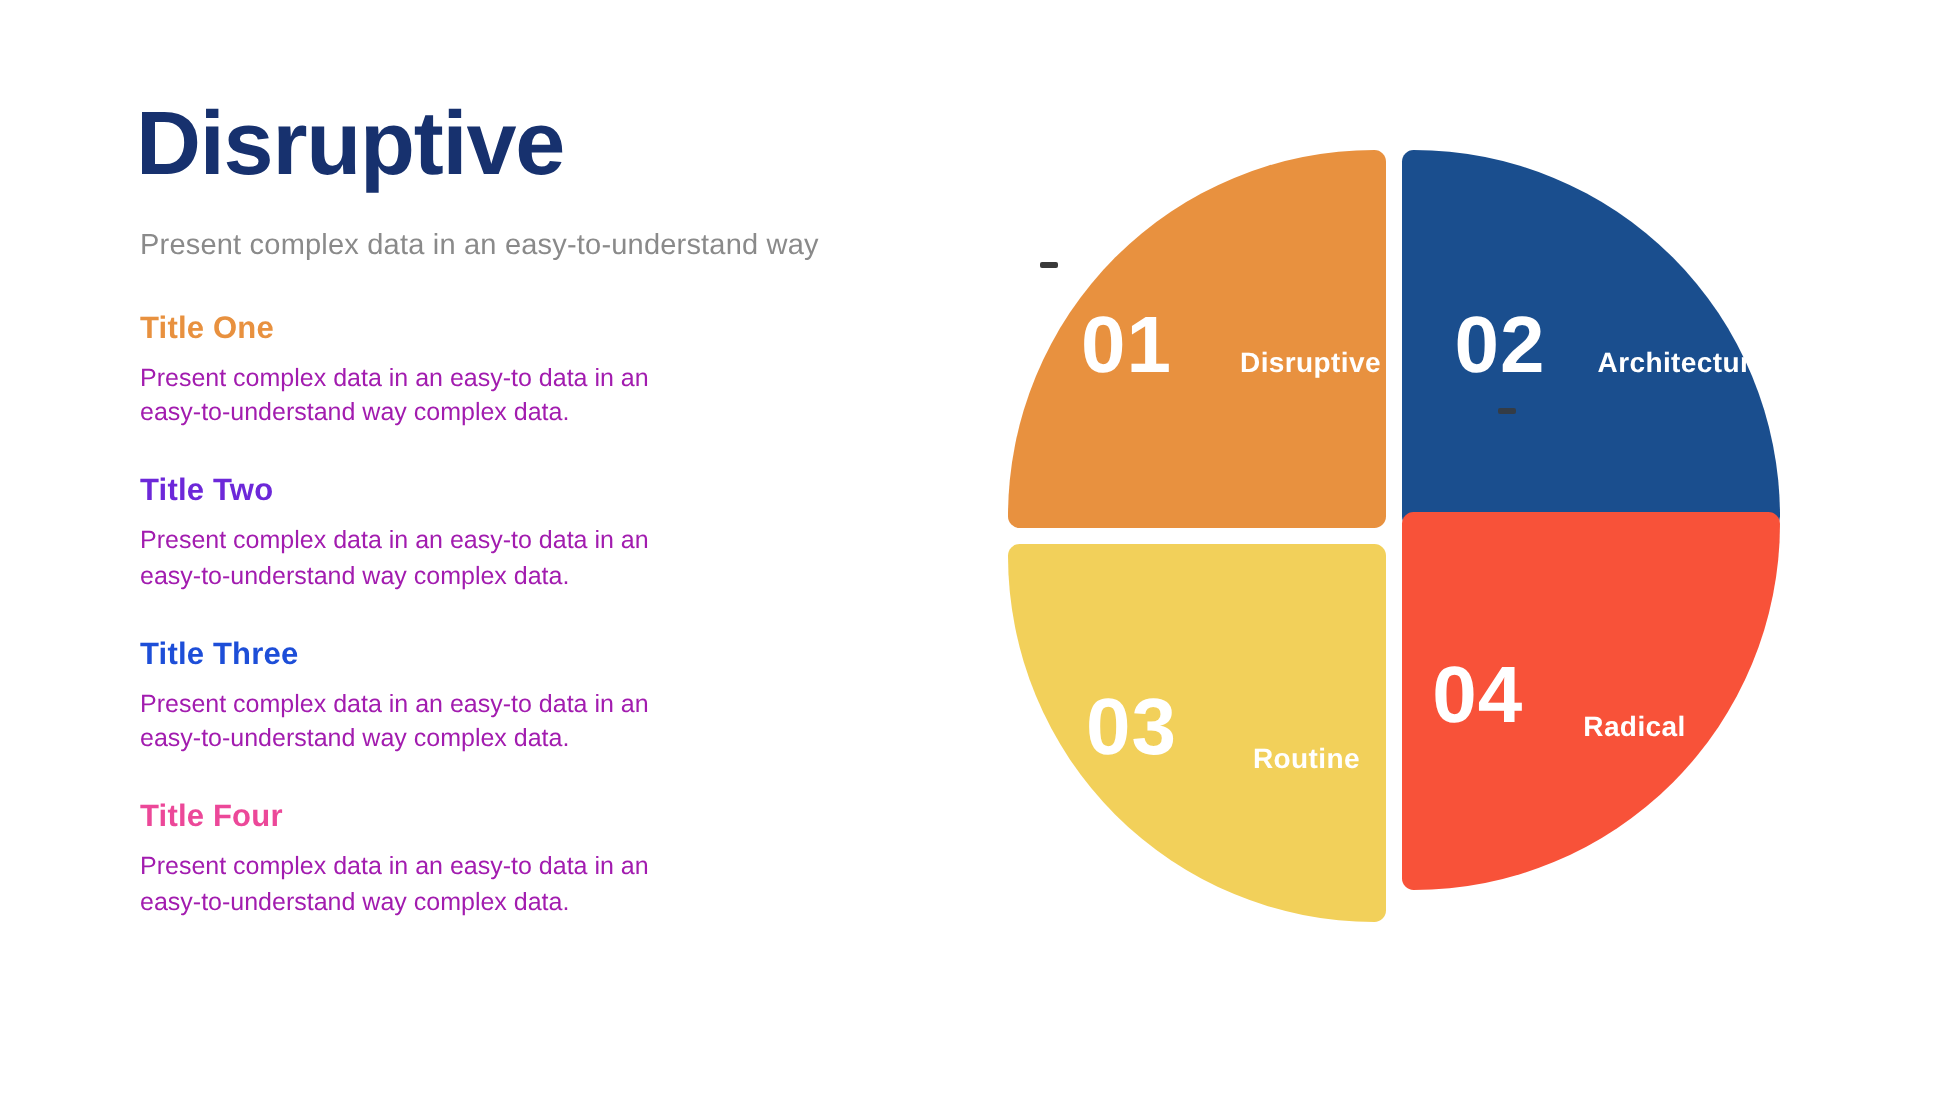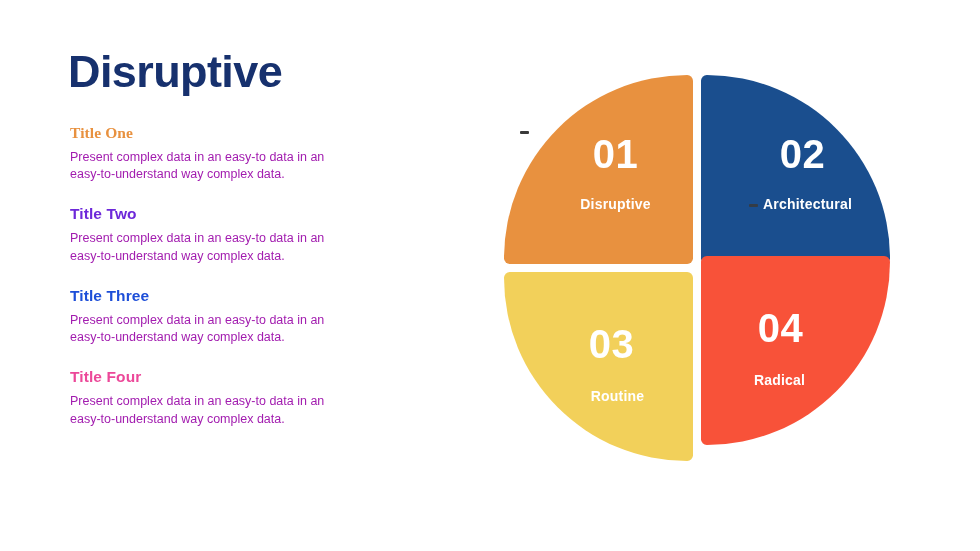--- a/index.html
+++ b/index.html
@@ -69,21 +69,21 @@
     top: 75px;
     width: 386px;
     height: 386px;
   }
   .quad {
     position: absolute;
     width: 189px;
     height: 189px;
     box-sizing: border-box;
     display: flex;
-    flex-direction: column;
+    flex-direction: row;
     justify-content: center;
     align-items: center;
   }
   .q1 { 
     left: 0; top: 0;
     border-radius: 189px 6px 6px 6px;
   }
   .q2 { 
     right: 0; top: 0;
     border-radius: 6px 189px 6px 6px;
@@ -133,25 +133,26 @@
 <body style="background: rgb(255, 255, 255);">
 
 <div id="slide">
 
   <div class="left-col">
 
     <h1 class="title" style="color: rgb(23, 49, 110);">
       <span class="title-line">Disruptive</span>
     </h1>
 
+    <p class="subtitle" style="color: rgb(138, 138, 138);">Present complex data in an easy-to-understand way</p>
 
     <div class="items">
 
       <div class="item">
-        <div class="item-title" style="color: rgb(232, 145, 63); font-family: Liberation Serif, serif;">Title One</div>
+        <div class="item-title" style="color: rgb(232, 145, 63);">Title One</div>
         <p class="item-body">Present complex data in an easy-to data in an easy-to-understand way complex data.</p>
       </div>
 
       <div class="item">
         <div class="item-title" style="color: #6d28d9;">Title Two</div>
         <p class="item-body">Present complex data in an easy-to data in an easy-to-understand way complex data.</p>
       </div>
 
       <div class="item">
         <div class="item-title" style="color: #1d4ed8;">Title Three</div>

